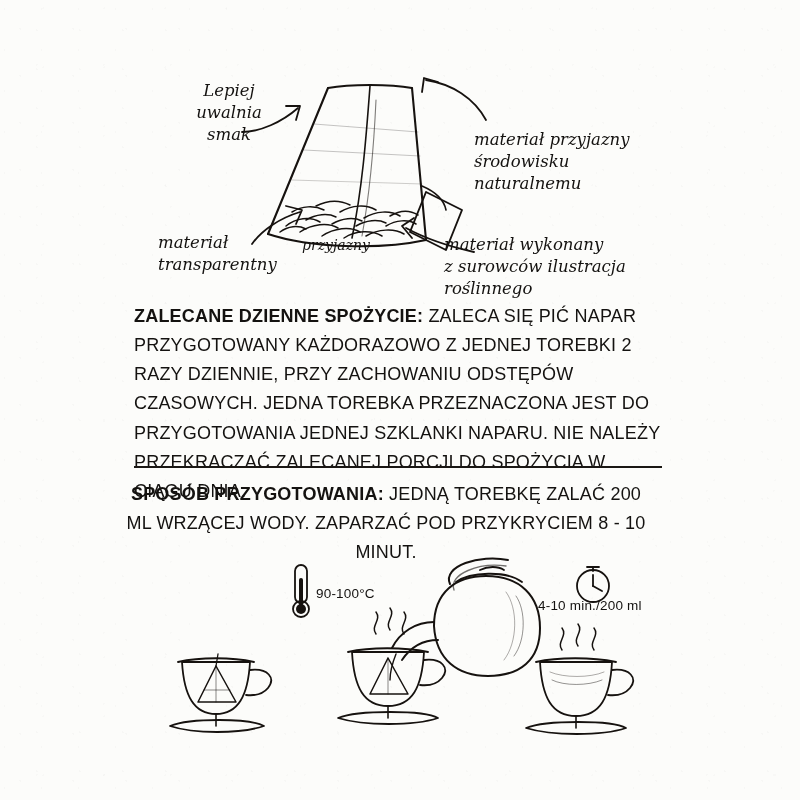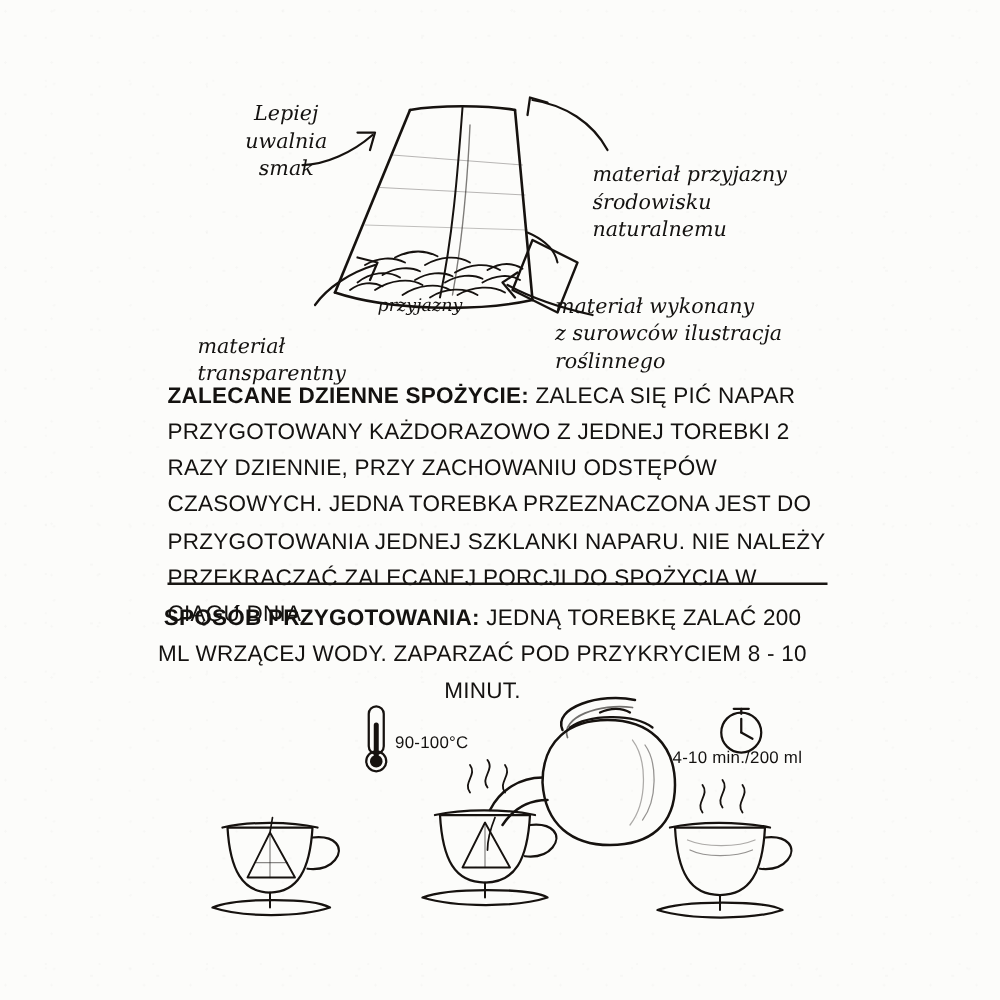--- a/index.html
+++ b/index.html
@@ -98,21 +98,21 @@
   </svg>
 
   <div class="label hand" style="left:174px;top:80px;width:110px;text-align:center;white-space:pre-line;">Lepiej
 uwalnia
 smak</div>
 
   <div class="label hand" style="left:474px;top:94px;width:230px;white-space:pre-line;margin-top:35px;">materiał przyjazny
 środowisku
 naturalnemu</div>
 
-  <div class="label hand" style="left:158px;top:232px;width:170px;white-space:pre-line;margin-top:34px;">materiał
+  <div class="label hand" style="left:158px;top:232px;width:170px;white-space:pre-line;">materiał
 transparentny</div>
 
   <div class="label hand" style="left:302px;top:236px;width:110px;font-size:14px;">przyjazny</div>
 
   <div class="label hand" style="left:444px;top:234px;width:250px;white-space:pre-line;">materiał wykonany
 z surowców ilustracja
 roślinnego</div>
 
   <div class="label body-copy" style="left:134px;top:302px;width:532px;">
     <b>ZALECANE DZIENNE SPOŻYCIE:</b><span> ZALECA SIĘ PIĆ NAPAR PRZYGOTOWANY KAŻDORAZOWO Z JEDNEJ TOREBKI 2 RAZY DZIENNIE, PRZY ZACHOWANIU ODSTĘPÓW CZASOWYCH. JEDNA TOREBKA PRZEZNACZONA JEST DO PRZYGOTOWANIA JEDNEJ SZKLANKI NAPARU. NIE NALEŻY PRZEKRACZAĆ ZALECANEJ PORCJI DO SPOŻYCIA W CIĄGU DNIA.</span>

